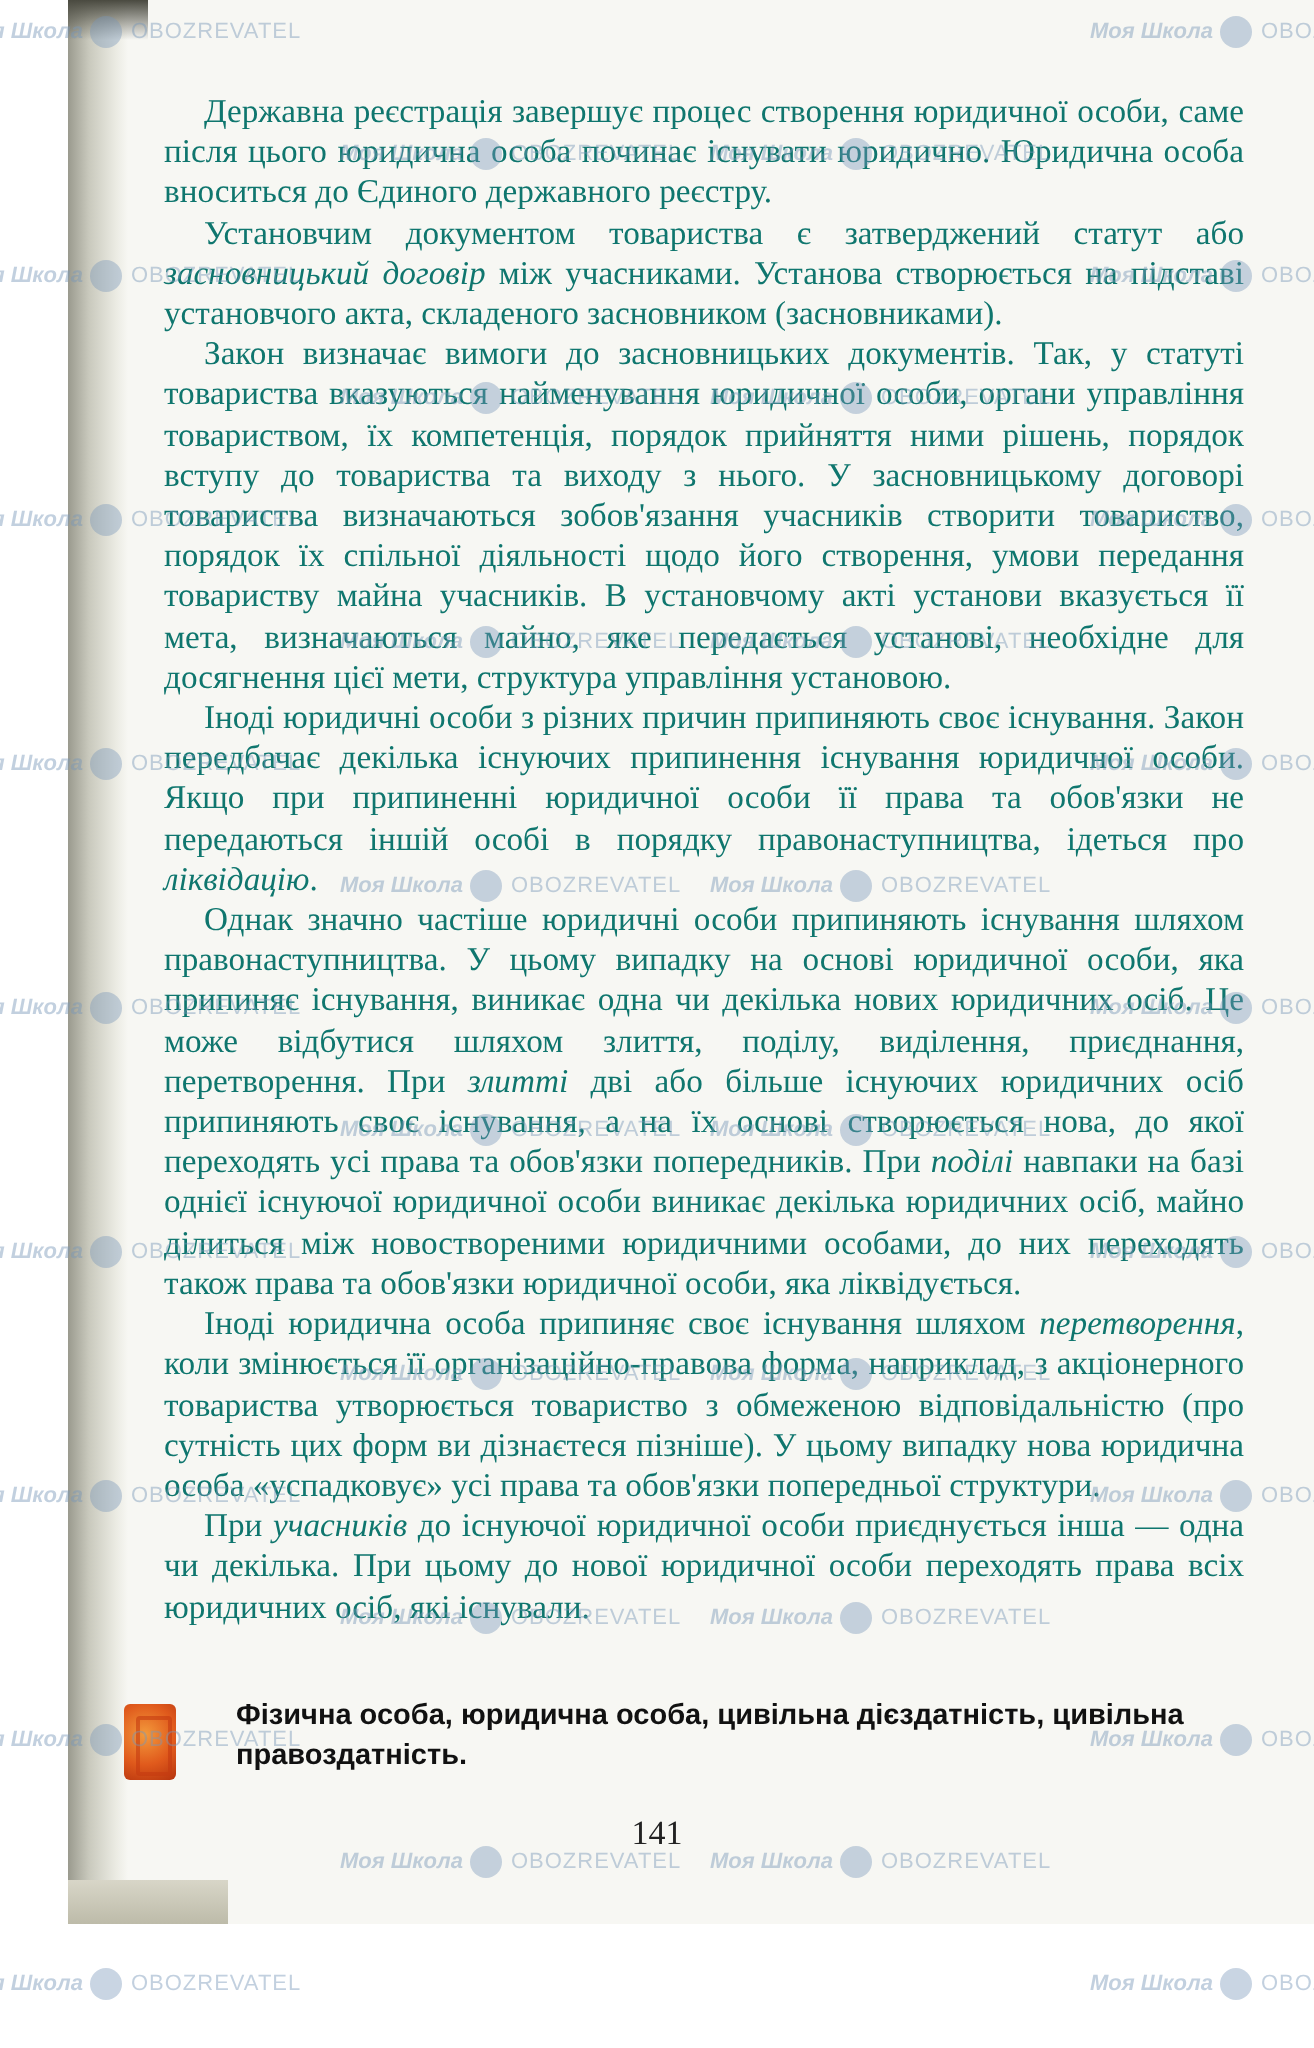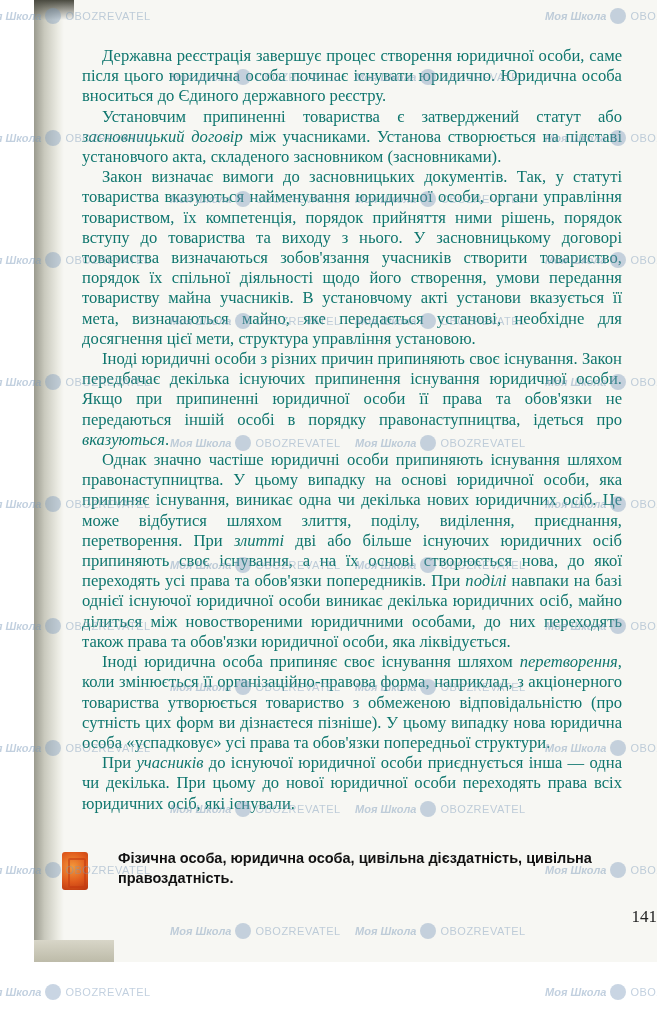--- a/index.html
+++ b/index.html
@@ -43,21 +43,21 @@
   .kw-icon {
     position: absolute; left: 62px; top: 852px; width: 26px; height: 38px;
     border-radius: 3px;
     background: radial-gradient(circle at 40% 40%, #f39a3c 0%, #e05a1c 55%, #b5330e 100%);
   }
   .kw-icon::before {
     content: ""; position: absolute; left: 6px; top: 6px; width: 14px; height: 26px;
     border: 2px solid #c53a10; border-radius: 2px; opacity: 0.6;
   }
   .page-number {
-    position: absolute; left: 0; width: 657px; top: 907px; text-align: right;
+    position: absolute; left: 0; width: 657px; top: 907px; text-align: center;
     font-size: 17px; color: #222;
   }
   .wm {
     position: absolute; font-family: "Liberation Sans", sans-serif;
     font-size: 11px; color: rgba(120,150,185,0.45); white-space: nowrap;
     display: flex; align-items: center; gap: 4px; pointer-events: none;
   }
   .wm .s { font-style: italic; font-weight: bold; }
   .wm .c {
     width: 16px; height: 16px; border-radius: 50%;
@@ -68,25 +68,25 @@
 </head>
 <body>
 
 <div class="page"></div>
 <div class="spine"></div>
 <div class="spine-top"></div>
 <div class="spine-bottom"></div>
 
 <div class="content">
   <p>Державна реєстрація завершує процес створення юридичної особи, саме після цього юридична особа починає існувати юридично. Юридична особа вноситься до Єдиного державного реєстру.</p>
-  <p><span>Установчим припиненні товариства є затверджений статут або </span><span class="bi">засновницький договір</span><span> між учасниками. Установа створюється на підставі установчого акта, складеного засновником (засновниками).</span></p>
+  <p><span>Установчим документом товариства є затверджений статут або </span><span class="bi">засновницький договір</span><span> між учасниками. Установа створюється на підставі установчого акта, складеного засновником (засновниками).</span></p>
   <p>Закон визначає вимоги до засновницьких документів. Так, у статуті товариства вказуються найменування юридичної особи, органи управління товариством, їх компетенція, порядок прийняття ними рішень, порядок вступу до товариства та виходу з нього. У засновницькому договорі товариства визначаються зобов'язання учасників створити товариство, порядок їх спільної діяльності щодо його створення, умови передання товариству майна учасників. В установчому акті установи вказується її мета, визначаються майно, яке передається установі, необхідне для досягнення цієї мети, структура управління установою.</p>
 
 
-  <p><span>Іноді юридичні особи з різних причин припиняють своє існування. Закон передбачає декілька існуючих припинення існування юридичної особи. Якщо при припиненні юридичної особи її права та обов'язки не передаються іншій особі в порядку правонаступництва, ідеться про </span><span class="bi">вказуються</span><span>.</span></p>
+  <p><span>Іноді юридичні особи з різних причин припиняють своє існування. Закон передбачає декілька існуючих припинення існування юридичної особи. Якщо при припиненні юридичної особи її права та обов'язки не передаються іншій особі в порядку правонаступництва, ідеться про </span><span class="bi">ліквідацію</span><span>.</span></p>
   <p><span>Однак значно частіше юридичні особи припиняють існування шляхом правонаступництва. У цьому випадку на основі юридичної особи, яка припиняє існування, виникає одна чи декілька нових юридичних осіб. Це може відбутися шляхом злиття, поділу, виділення, приєднання, перетворення. При </span><span class="bi">злитті</span><span> дві або більше існуючих юридичних осіб припиняють своє існування, а на їх основі створюється нова, до якої переходять усі права та обов'язки попередників. При </span><span class="bi">поділі</span><span> навпаки на базі однієї існуючої юридичної особи виникає декілька юридичних осіб, майно ділиться між новоствореними юридичними особами, до них переходять також права та обов'язки юридичної особи, яка ліквідується.</span></p>
   <p><span>Іноді юридична особа припиняє своє існування шляхом </span><span class="bi">перетворення</span><span>, коли змінюється її організаційно-правова форма, наприклад, з акціонерного товариства утворюється товариство з обмеженою відповідальністю (про сутність цих форм ви дізнаєтеся пізніше). У цьому випадку нова юридична особа «успадковує» усі права та обов'язки попередньої структури.</span></p>
   <p><span>При </span><span class="bi">учасників</span><span> до існуючої юридичної особи приєднується інша — одна чи декілька. При цьому до нової юридичної особи переходять права всіх юридичних осіб, які існували.</span></p>
 </div>
 
 <div class="kw-icon"></div>
 <div class="keywords">Фізична особа, юридична особа, цивільна дієздатність, цивільна правоздатність.</div>
 
 <div class="page-number">141</div>
 

